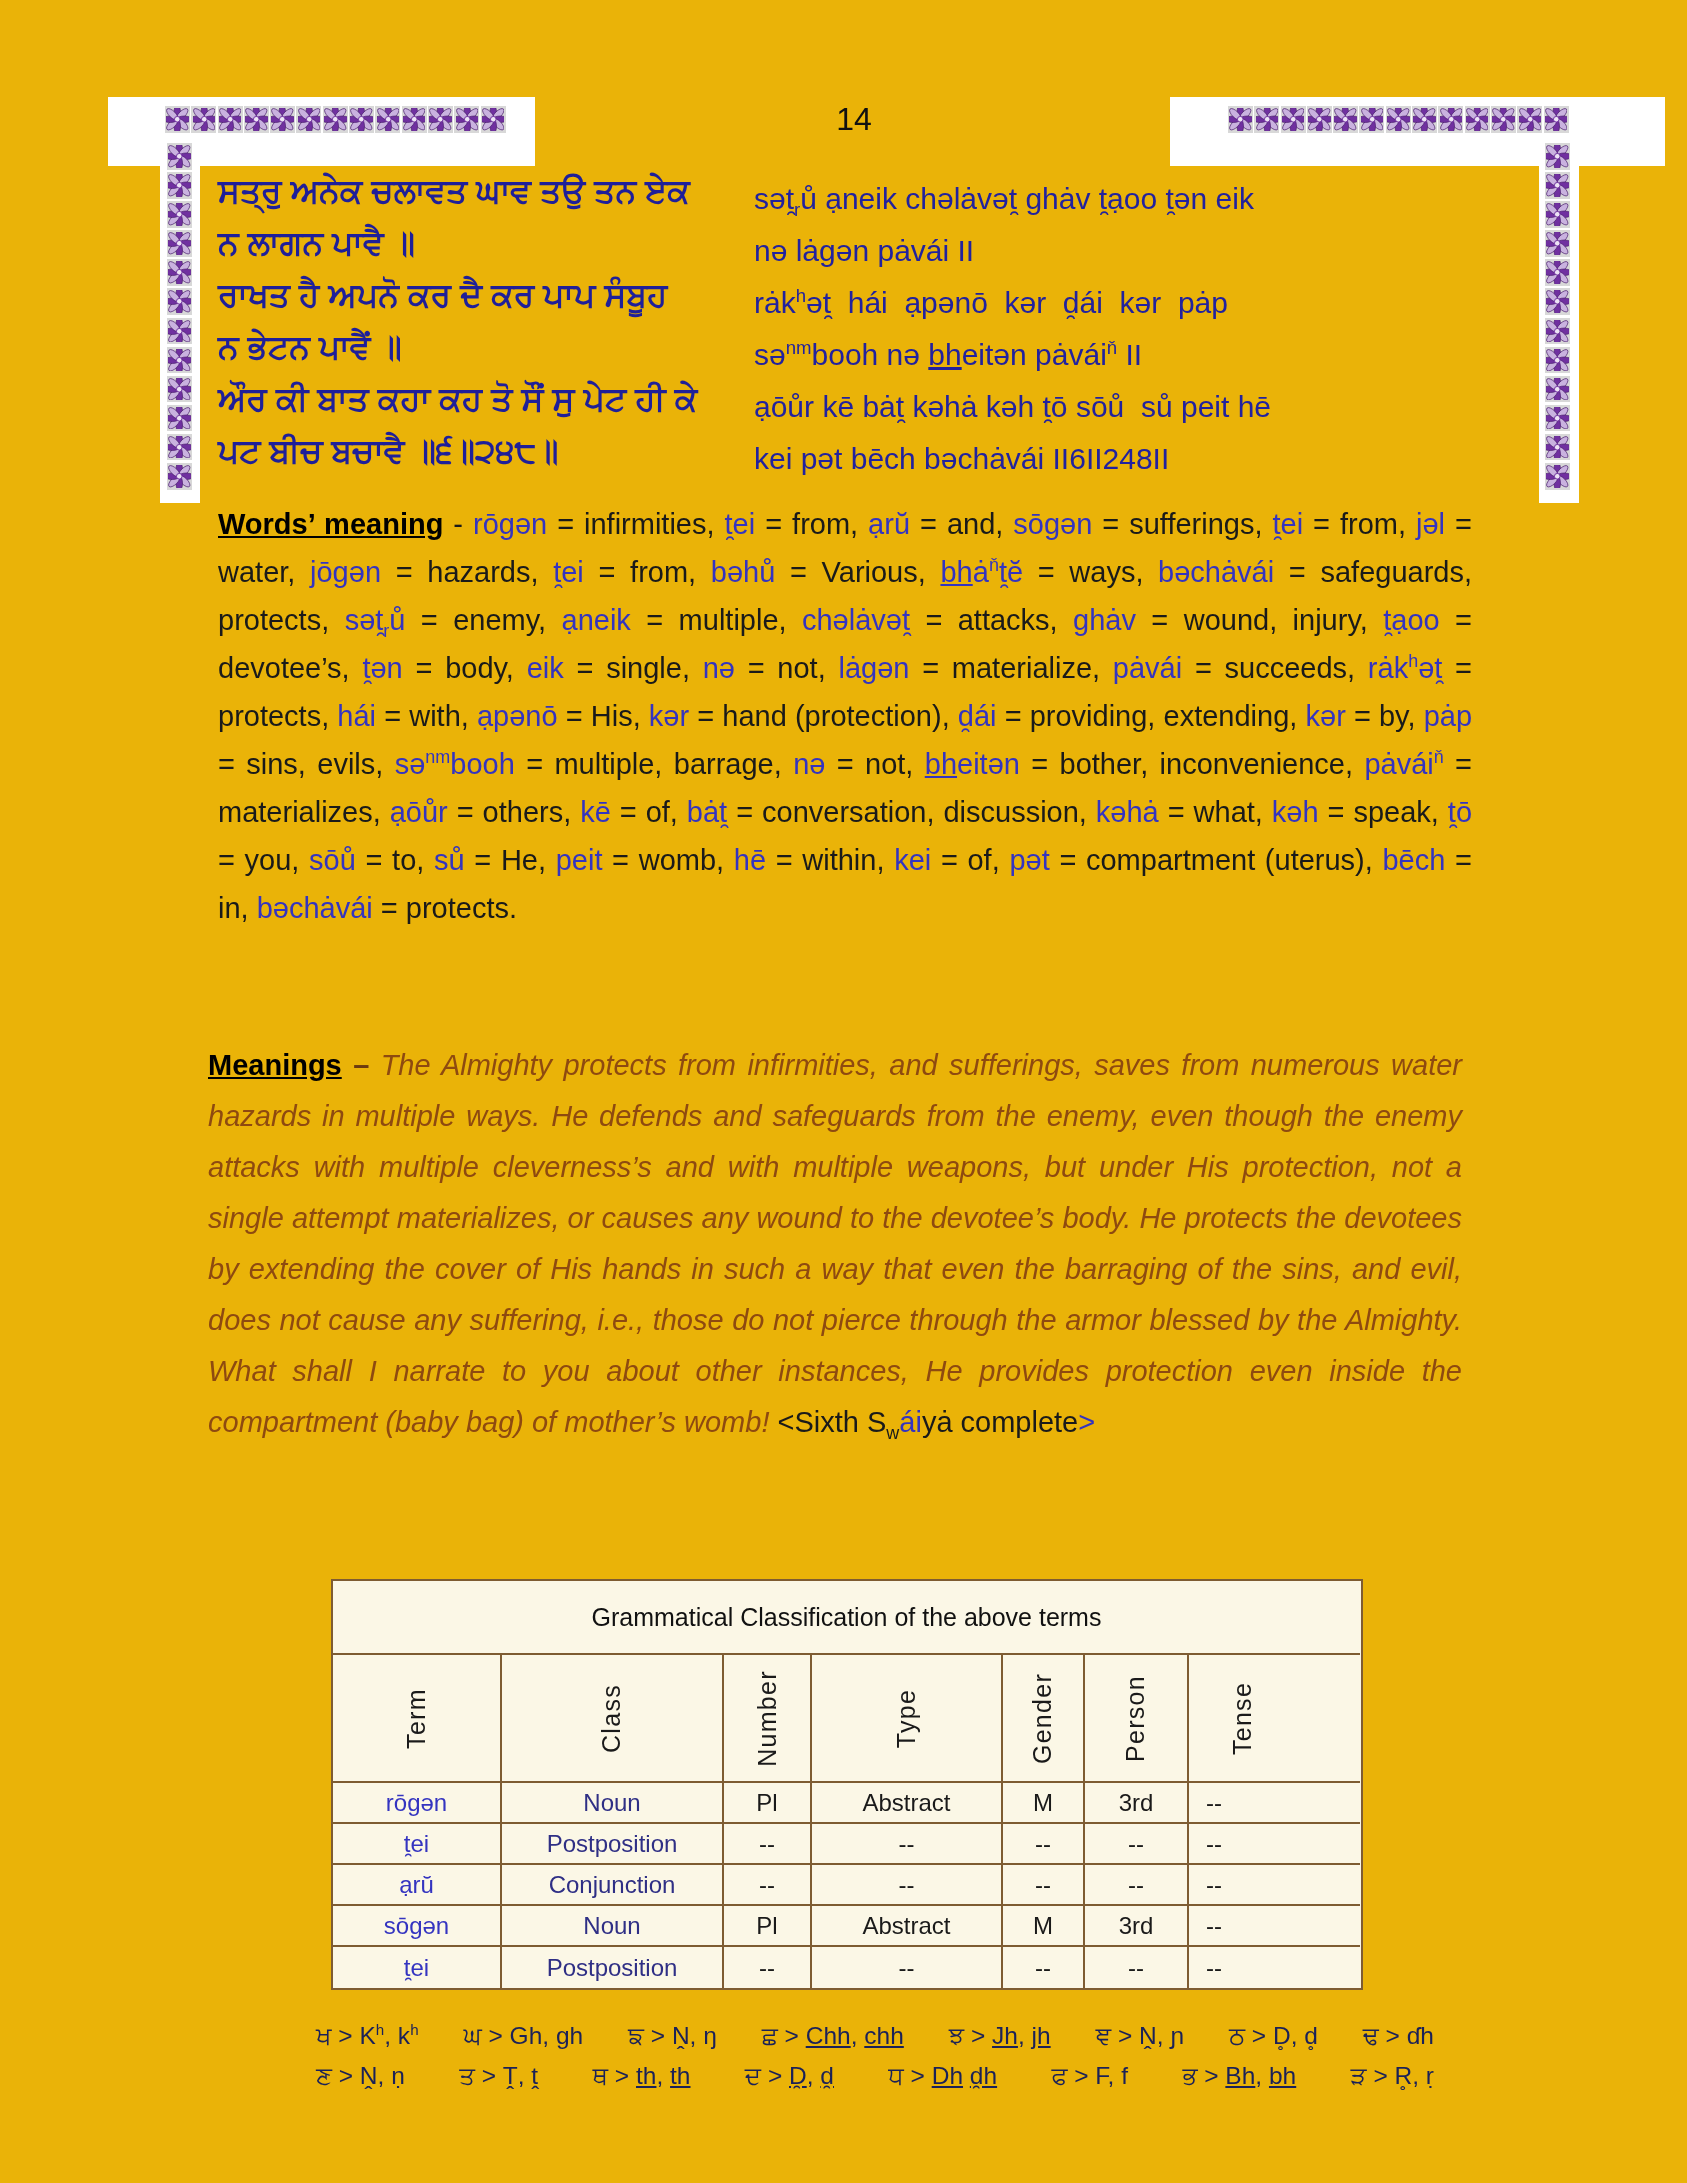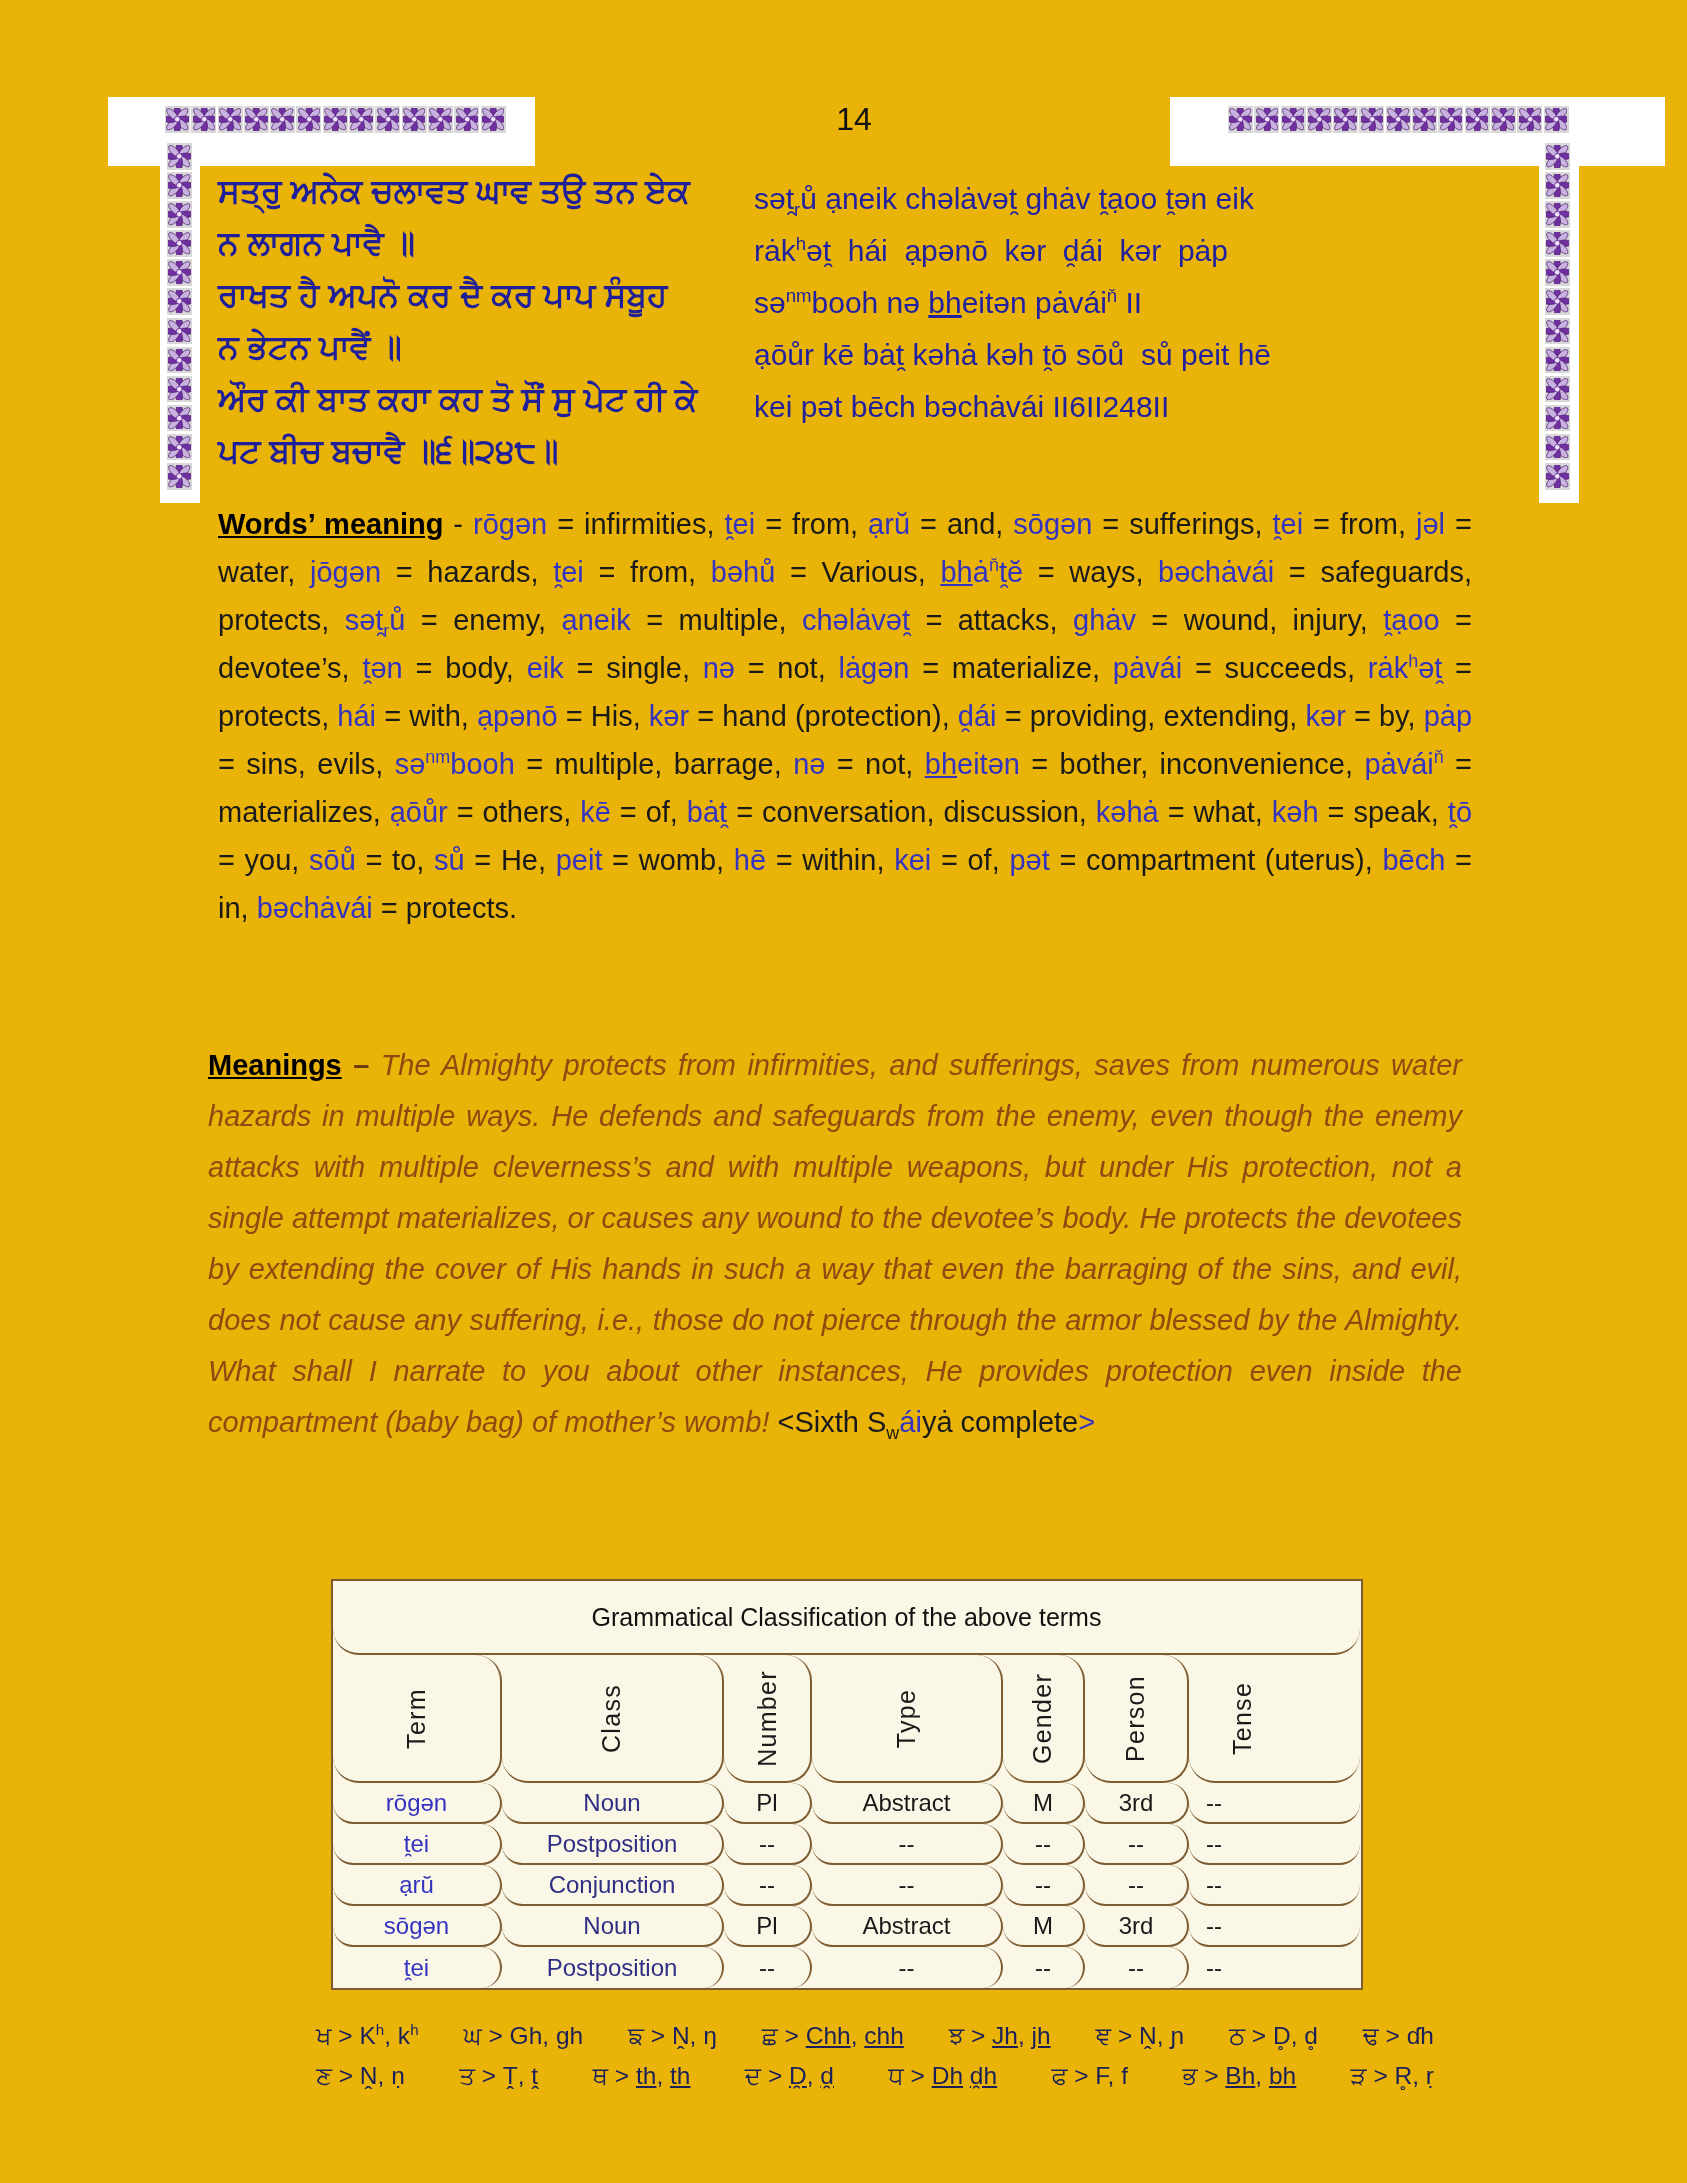--- a/index.html
+++ b/index.html
@@ -46,21 +46,21 @@
   sup{font-size:62%;vertical-align:super;line-height:0;}
   sub{font-size:62%;vertical-align:sub;line-height:0;}
   .und{text-decoration:underline;}
 
   
   .gtable{position:absolute;left:331px;top:1579px;width:1032px;
           display:grid;grid-template-columns:169px 222px 88px 191px 82px 104px 171px;
           grid-template-rows:74px 128px repeat(5,41px);
           border:2.6px solid #7E5C32;background:#FBF7E6;box-sizing:border-box;}
   .gtable>div{border-right:2px solid #7E5C32;border-bottom:2px solid #7E5C32;
-              display:flex;align-items:center;justify-content:center;box-sizing:border-box;border-radius:26px;}
+              display:flex;align-items:center;justify-content:center;box-sizing:border-box;}
   .gtable>div:nth-child(7n+1):not(.ttitle){justify-content:flex-start;padding-left:17px;}
   .gtable .lastcol{border-right:none;}
   .gtable .lastrow{border-bottom:none;}
   .ttitle{grid-column:1/-1;border-right:none!important;border-bottom:2.6px solid #7E5C32!important;
           font-size:25px;color:#111;justify-content:center!important;padding-left:0!important;}
   .hcell{border-bottom:2.6px solid #7E5C32!important;}
   .hcell span{transform:rotate(-90deg);white-space:nowrap;font-size:25px;letter-spacing:1.3px;color:#1A1A1A;}
   .cell{font-size:24px;color:#1A1A1A;}
   .cell.term{color:#3434C0;}
   .cell.cls{color:#2F2F85;}
@@ -752,21 +752,21 @@
   <div class="pagenum">14</div>
 
   <div class="gurmukhi" id="gurmukhi-lines">
       <div>ਸਤ੍ਰੁ ਅਨੇਕ ਚਲਾਵਤ ਘਾਵ  ਤਉ ਤਨ  ਏਕ</div>
       <div>ਨ ਲਾਗਨ ਪਾਵੈ ॥</div>
       <div>ਰਾਖਤ ਹੈ  ਅਪਨੋ ਕਰ ਦੈ ਕਰ  ਪਾਪ ਸੰਬੂਹ</div>
       <div>ਨ ਭੇਟਨ ਪਾਵੈਂ ॥</div>
       <div>ਔਰ ਕੀ ਬਾਤ  ਕਹਾ ਕਹ ਤੋ ਸੌਂ  ਸੁ ਪੇਟ ਹੀ ਕੇ</div>
       <div>ਪਟ ਬੀਚ ਬਚਾਵੈ ॥੬॥੨੪੮॥</div>
     </div>
-  <div class="translit" id="translit-lines"><div>sət̯<sub>r</sub>ů ạneik chəlȧvət̯ ghȧv t̯ạoo t̯ən eik</div><div>rȧk<sup>h</sup>ət̯  hái  ạpənō  kər  d̯ái  kər  pȧp</div><div>sə<sup>nm</sup>booh nə <span class="und">bh</span>eitən pȧvái<sup>ň</sup> II</div><div>ạōůr kē bȧt̯ kəhȧ kəh t̯ō sōů  sů peit hē</div><div>kei pət bēch bəchȧvái II6II248II</div></div>
+  <div class="translit" id="translit-lines"><div>sət̯<sub>r</sub>ů ạneik chəlȧvət̯ ghȧv t̯ạoo t̯ən eik</div><div>nə lȧgən pȧvái II</div><div>rȧk<sup>h</sup>ət̯  hái  ạpənō  kər  d̯ái  kər  pȧp</div><div>sə<sup>nm</sup>booh nə <span class="und">bh</span>eitən pȧvái<sup>ň</sup> II</div><div>ạōůr kē bȧt̯ kəhȧ kəh t̯ō sōů  sů peit hē</div><div>kei pət bēch bəchȧvái II6II248II</div></div>
 
   <p class="wm" id="wm-block"><span class="wm-head">Words’ meaning</span> - <span class="blu">rōgən</span><span> = infirmities, </span><span class="blu">t̯ei</span><span> = from, </span><span class="blu">ạrŭ</span><span> = and, </span><span class="blu">sōgən</span><span> = sufferings, </span><span class="blu">t̯ei</span><span> = from, </span><span class="blu">jəl</span><span> = water, </span><span class="blu">jōgən</span><span> = hazards, </span><span class="blu">t̯ei</span><span> = from, </span><span class="blu">bəhů</span><span> = Various, </span><span class="blu"><span class="und">bh</span>ȧ<sup>ň</sup>t̯ĕ</span><span> = ways, </span><span class="blu">bəchȧvái</span><span> = safeguards, protects, </span><span class="blu">sət̯<sub>r</sub>ů</span><span> = enemy, </span><span class="blu">ạneik</span><span> = multiple, </span><span class="blu">chəlȧvət̯</span><span> = attacks, </span><span class="blu">ghȧv</span><span> = wound, injury, </span><span class="blu">t̯ạoo</span><span> = devotee’s, </span><span class="blu">t̯ən</span><span> = body, </span><span class="blu">eik</span><span> = single, </span><span class="blu">nə</span><span> = not, </span><span class="blu">lȧgən</span><span> = materialize, </span><span class="blu">pȧvái</span><span> = succeeds, </span><span class="blu">rȧk<sup>h</sup>ət̯</span><span> = protects, </span><span class="blu">hái</span><span> = with, </span><span class="blu">ạpənō</span><span> = His, </span><span class="blu">kər</span><span> = hand (protection), </span><span class="blu">d̯ái</span><span> = providing, extending, </span><span class="blu">kər</span><span> = by, </span><span class="blu">pȧp</span><span> = sins, evils, </span><span class="blu">sə<sup>nm</sup>booh</span><span> = multiple, barrage, </span><span class="blu">nə</span><span> = not, </span><span class="blu"><span class="und">bh</span>eitən</span><span> = bother, inconvenience, </span><span class="blu">pȧvái<sup>ň</sup></span><span> = materializes, </span><span class="blu">ạōůr</span><span> = others, </span><span class="blu">kē</span><span> = of, </span><span class="blu">bȧt̯</span><span> = conversation, discussion, </span><span class="blu">kəhȧ</span><span> = what, </span><span class="blu">kəh</span><span> = speak, </span><span class="blu">t̯ō</span><span> = you, </span><span class="blu">sōů</span><span> = to, </span><span class="blu">sů</span><span> = He, </span><span class="blu">peit</span><span> = womb, </span><span class="blu">hē</span><span> = within, </span><span class="blu">kei</span><span> = of, </span><span class="blu">pət</span><span> = compartment (uterus), </span><span class="blu">bēch</span><span> = in, </span><span class="blu">bəchȧvái</span><span> = protects.</span></p>
 
   <p class="mn" id="mn-block"><span class="mn-head">Meanings</span><span class="mn-dash"> – </span><span class="mn-body">The Almighty protects from infirmities, and sufferings, saves from numerous water hazards in multiple ways. He defends and safeguards from the enemy, even though the enemy attacks with multiple cleverness’s and with multiple weapons, but under His protection, not a single attempt materializes, or causes any wound to the devotee’s body. He protects the devotees by extending the cover of His hands in such a way that even the barraging of the sins, and evil, does not cause any suffering, i.e., those do not pierce through the armor blessed by the Almighty. What shall I narrate to you about other instances, He provides protection even inside the compartment (baby bag) of mother’s womb! </span><span>&lt;Sixth S<sub>w</sub><span class="blu">ái</span>yȧ complete<span class="blu">&gt;</span></span></p>
 
   <div class="gtable" id="gtable">
       <div class="ttitle">Grammatical Classification of the above terms</div>
       <div class="hcell">
         <span>Term</span>
       </div>

